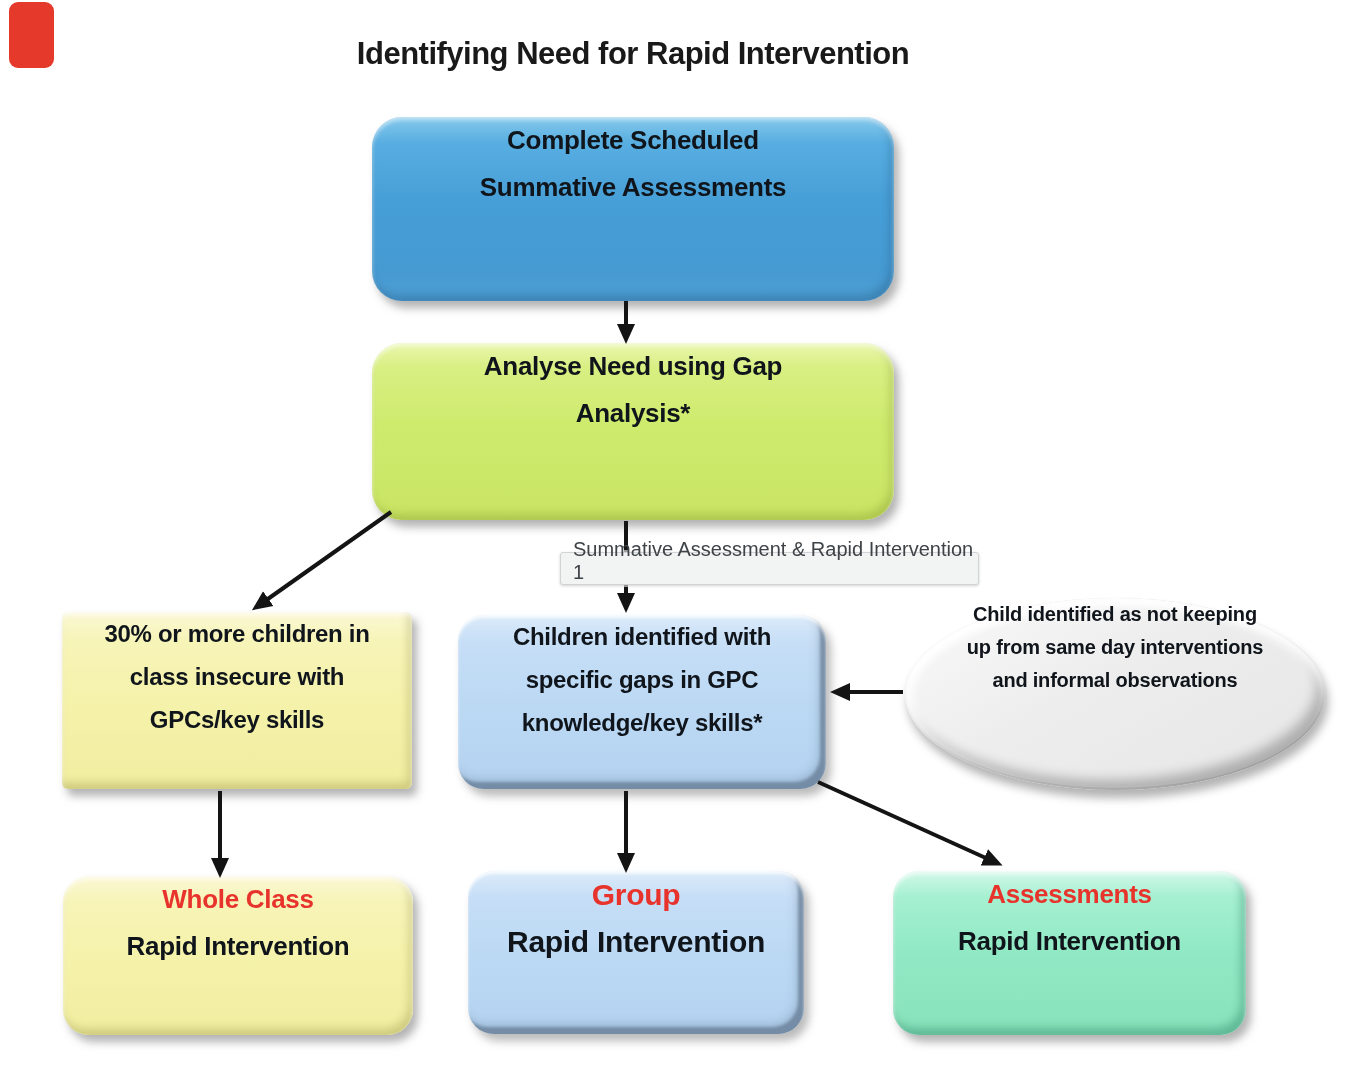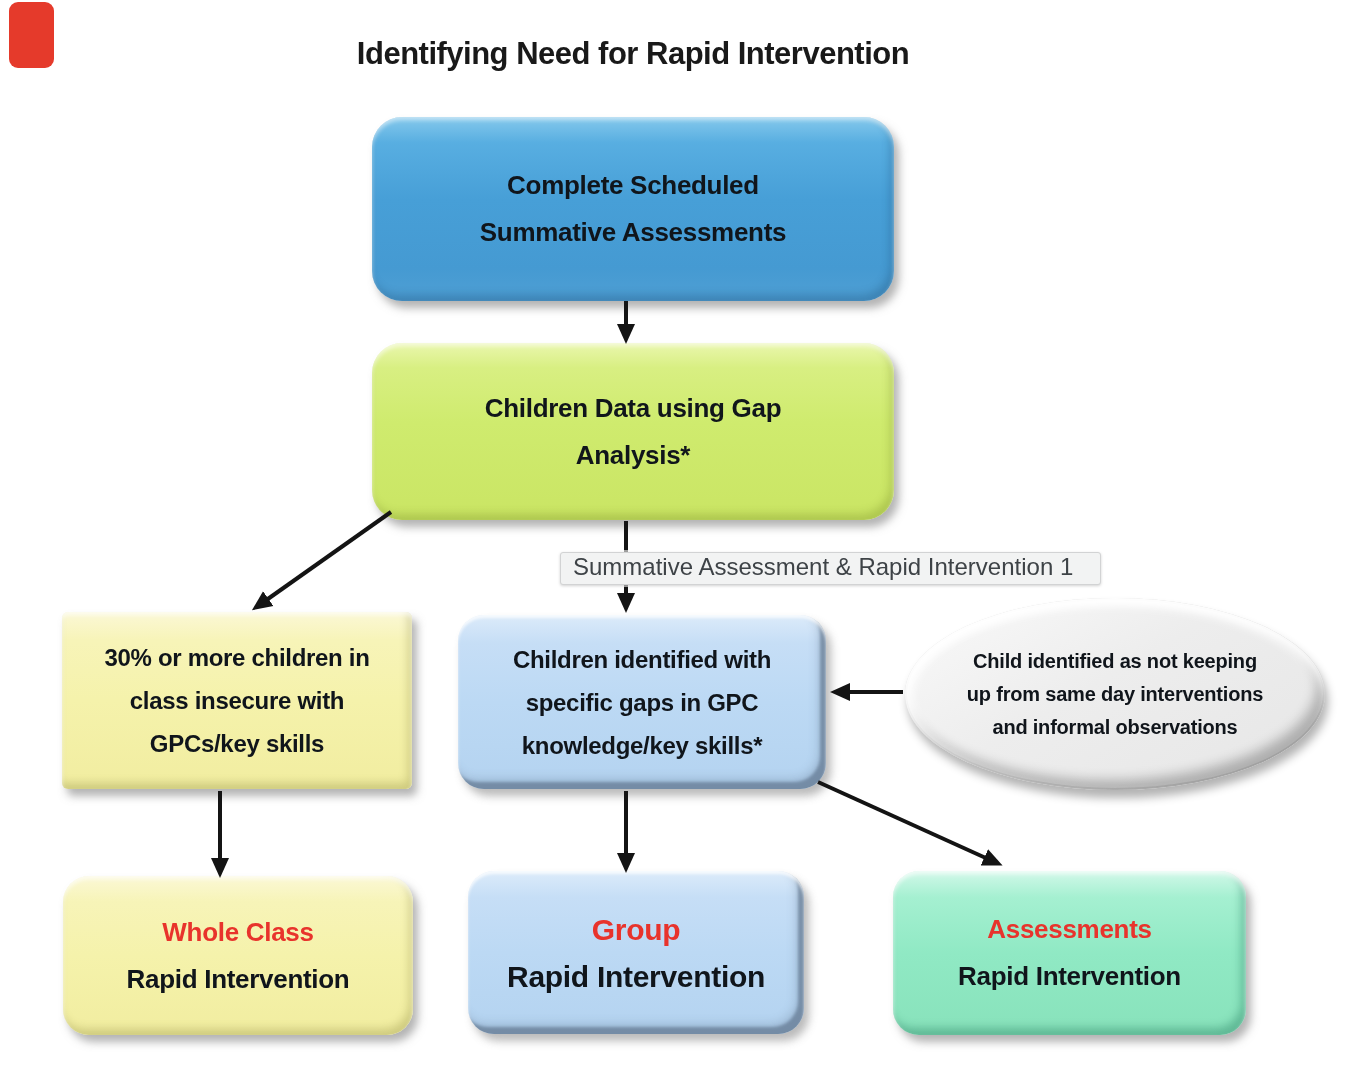--- a/index.html
+++ b/index.html
@@ -2,21 +2,21 @@
 <html><head>
 <meta charset="utf-8">
 <style>
   html,body{margin:0;padding:0;background:#ffffff;}
   body{font-family:"Liberation Sans",sans-serif;}
   .canvas{position:relative;width:1356px;height:1068px;background:#ffffff;overflow:hidden;padding-left:13px;}
 
   .title{position:absolute;left:0;top:36px;width:1266px;text-align:center;
     font-size:31px;font-weight:700;letter-spacing:-0.5px;color:#191919;}
 
-  .node{position:absolute;display:flex;flex-direction:column;align-items:center;justify-content:center;
+  .node{position:absolute;display:flex;flex-direction:column;align-items:center;justify-content:flex-start;
     text-align:center;font-weight:700;color:#10151b;z-index:1;letter-spacing:-0.3px;}
   .nl{white-space:pre-line;}
   .hl{color:#e8332c;}
 
   .n-bluetop{left:372px;top:117px;width:522px;height:184px;border-radius:30px;
     background:linear-gradient(180deg,#85c9ec 0%,#58aee1 14%,#479fd7 45%,#459ad2 82%,#4f9fd4 100%);
     box-shadow:inset 0 3px 4px rgba(255,255,255,.55),inset -4px -6px 8px rgba(20,70,110,.30),5px 7px 8px rgba(105,105,105,.5);
     font-size:26px;line-height:47px;}
 
   .n-green{left:372px;top:343px;width:522px;height:177px;border-radius:30px;
@@ -38,43 +38,43 @@
     background:linear-gradient(180deg,#d2f8e9 0%,#a5f0d1 16%,#90e9c4 50%,#88e2bb 100%);
     box-shadow:inset 0 3px 4px rgba(255,255,255,.7),inset -5px -7px 8px rgba(20,110,80,.35),5px 7px 8px rgba(105,105,105,.5);}
 
   .n-ellipse{left:905px;top:598px;width:420px;height:192px;border-radius:50%;
     background:linear-gradient(150deg,#fafafa 0%,#ededed 45%,#e6e6e6 100%);
     box-shadow:inset 0 8px 10px rgba(255,255,255,.95),inset 8px 4px 10px rgba(255,255,255,.8),inset -8px -10px 12px rgba(0,0,0,.25),inset 0 0 0 2px rgba(190,190,190,.6),3px 8px 10px rgba(0,0,0,.30);
     font-size:20px;line-height:33px;letter-spacing:-0.2px;}
 
   .arrows{position:absolute;left:0;top:0;z-index:2;pointer-events:none;}
 
-  .tooltip{position:absolute;left:560px;top:552px;width:541px;height:33px;box-sizing:border-box;
+  .tooltip{position:absolute;left:560px;top:552px;width:419px;height:33px;box-sizing:border-box;
     background:#f2f3f3;border:1px solid #d2d3d4;border-radius:3px;
     box-shadow:0 1px 3px rgba(0,0,0,.18),0 0 0 2px rgba(255,255,255,.6);
-    z-index:3;display:flex;align-items:flex-start;padding-left:12px;
-    font-size:24px;color:#3e4347;font-weight:400;}
+    z-index:3;display:flex;align-items:flex-end;padding-left:12px;
+    font-size:20px;color:#3e4347;font-weight:400;}
 
   .corner-marker{position:absolute;left:9px;top:2px;width:45px;height:66px;border-radius:9px;
     background:#e53a2b;z-index:4;}
 </style>
 </head>
 <body>
 
 <div class="canvas">
 
   <div class="title">Identifying Need for Rapid Intervention</div>
 
   <div class="node n-bluetop">
     <span class="nl">Complete Scheduled
 Summative Assessments</span>
   </div>
 
   <div class="node n-green">
-    <span class="nl">Children Data using Gap
+    <span class="nl">Analyse Need using Gap
 Analysis*</span>
   </div>
 
   <div class="node n-yellow n-y1">
     <span class="nl">30% or more children in
 class insecure with
 GPCs/key skills</span>
   </div>
 
   <div class="node n-cblue n-cb1">

